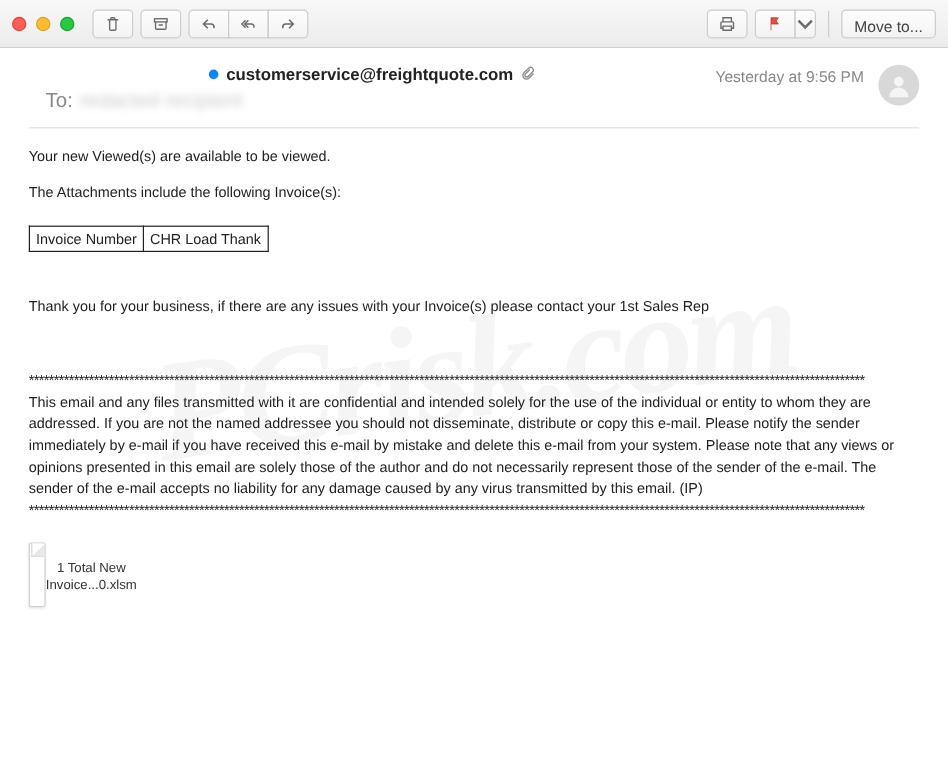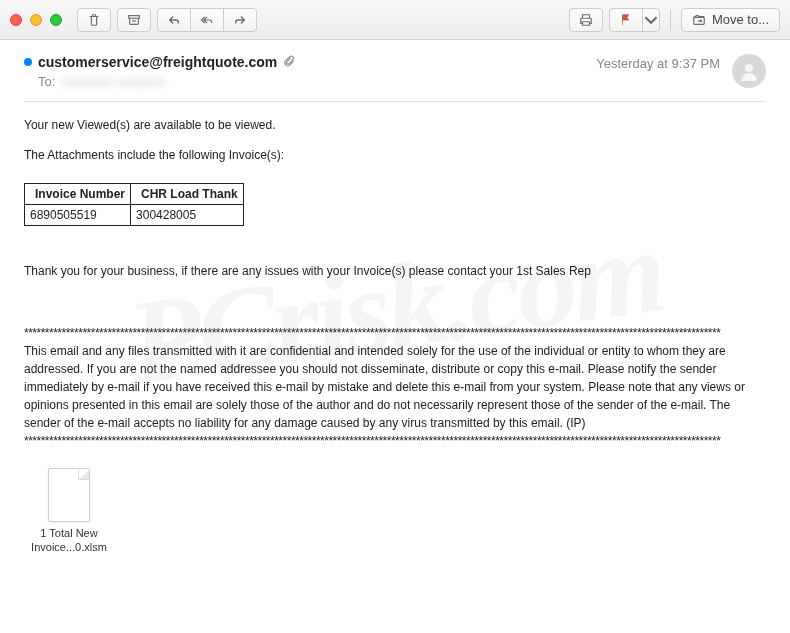--- a/index.html
+++ b/index.html
@@ -16,53 +16,53 @@
     
     .toolbar { display: flex; align-items: center; gap: 6px; flex: 1; }
     .tb-btn { height: 24px; min-width: 34px; background: linear-gradient(to bottom, #fdfdfd, #f3f3f3); border: 1px solid #ccc; border-radius: 4px; display: flex; align-items: center; justify-content: center; color: #666; cursor: pointer; font-size: 13px; }
     .tb-btn svg { width: 14px; height: 14px; }
     .tb-group { display: flex; }
     .tb-group .tb-btn { border-radius: 0; margin-left: -1px; }
     .tb-group .tb-btn:first-child { border-radius: 4px 0 0 4px; margin-left: 0; }
     .tb-group .tb-btn:last-child { border-radius: 0 4px 4px 0; }
     .tb-spacer { flex: 1; }
     .tb-divider { width: 1px; height: 22px; background: #ccc; margin: 0 4px; }
-    .tb-moveto { display: flex; align-items: center; gap: 6px; padding: 6px 10px; }
+    .tb-moveto { display: flex; align-items: center; gap: 6px; padding: 6px 10px; flex-direction: column; }
     .tb-moveto-text { font-size: 13px; color: #444; }
     
     .content { flex: 1; padding: 14px 24px; overflow: hidden; position: relative; }
     
     .header-row { display: flex; align-items: flex-start; }
     .header-left { flex: 1; }
-    .sender-line { display: flex; align-items: center; gap: 6px; }
+    .sender-line { display: flex; align-items: center; gap: 6px; justify-content: center; }
     .blue-dot { width: 8px; height: 8px; background: #0a84ff; border-radius: 50%; }
     .sender { font-size: 14px; font-weight: 600; color: #222; }
     .attach-icon { color: #888; font-size: 13px; }
     .subject { font-size: 13px; color: #444; margin-top: 4px; margin-left: 14px; }
-    .to-line { font-size: 13px; color: #888; margin-top: 4px; margin-left: 14px; display: flex; gap: 6px; }
+    .to-line { font-size: 17px; color: #888; margin-top: 4px; margin-left: 14px; display: flex; gap: 6px; }
     .to-val { color: #ccc; filter: blur(3px); }
     
     .timestamp { font-size: 13px; color: #888; margin-top: 2px; }
     .avatar { width: 34px; height: 34px; border-radius: 50%; background: #d8d8d8; margin-left: 12px; display: flex; align-items: center; justify-content: center; }
     .avatar svg { width: 24px; height: 24px; fill: #f5f5f5; }
     
     .divider { height: 1px; background: #e0e0e0; margin: 12px 0 14px 0; }
     
     .body { font-size: 12px; color: #222; line-height: 1.5; }
     .body p { margin-bottom: 12px; }
     .body .caption { margin-bottom: 19px; }
     
     .inv-table { border-collapse: collapse; margin-bottom: 36px; }
     .inv-table th, .inv-table td { border: 1px solid #222; padding: 1px 5px; font-size: 12px; text-align: left; font-weight: normal;}
-    .inv-table th { font-weight: bold; padding-left: 10px; }
+    .inv-table th { font-weight: normal; }
     
     .stars { font-size: 12px; color: #222; letter-spacing: -0.5px; white-space: nowrap; overflow: hidden; }
     
     .attach-area { margin-top: 18px; }
-    .attach-file { display: inline-flex; flex-direction: column; align-items: center; width: 90px; cursor: pointer; }
+    .attach-file { display: inline-flex; align-items: center; width: 90px; cursor: pointer; }
     .file-icon { width: 42px; height: 54px; background: #fff; border: 1px solid #d0d0d0; border-radius: 2px; position: relative; margin-bottom: 4px; box-shadow: 0 1px 2px rgba(0,0,0,0.08); }
     .file-icon::before { content: ""; position: absolute; top: 0; right: 0; width: 10px; height: 10px; background: linear-gradient(135deg, #fff 50%, #e8e8e8 50%); border-left: 1px solid #d8d8d8; border-bottom: 1px solid #d8d8d8; }
     .file-label { font-size: 11px; color: #333; text-align: center; line-height: 1.3; }
     
     .watermark { position: absolute; top: 45%; left: 50%; transform: translate(-50%, -50%) rotate(-8deg); font-size: 120px; font-weight: bold; font-style: italic; color: rgba(200,200,200,0.18); pointer-events: none; white-space: nowrap; z-index: 0; font-family: Georgia, serif; letter-spacing: -4px;}
     .body, .header-row, .attach-area { position: relative; z-index: 1; }
   </style>
 </head>
 <body>
 
@@ -152,44 +152,40 @@
             <svg width="12" height="12" viewBox="0 0 16 16" fill="none" stroke="#888" stroke-width="1.5">
                 <path d="M10 4l-5 5a2 2 0 002.8 2.8l5.5-5.5a3 3 0 00-4.2-4.2L3.5 7.6a4 4 0 005.7 5.7l5-5"></path>
               </svg>
           </span>
         </div>
         <div class="to-line">
           <span>To:</span>
           <span class="to-val">redacted recipient</span>
         </div>
       </div>
-      <div class="timestamp">Yesterday at 9:37 PM</div>
+      <div class="timestamp">Yesterday at 9:56 PM</div>
       <div class="avatar">
         <svg viewBox="0 0 24 24">
             <circle cx="12" cy="9" r="4"></circle>
             <path d="M4 22a8 8 0 0116 0z"></path>
           </svg>
       </div>
     </div>
 
     <div class="divider"></div>
 
     <div class="body">
       <p>Your new Viewed(s) are available to be viewed.</p>
       <p class="caption">The Attachments include the following Invoice(s):</p>
       <table class="inv-table">
         <tbody>
             <tr>
           <th>Invoice Number</th>
           <th>CHR Load Thank</th>
         </tr>
-        <tr>
-          <td>6890505519</td>
-          <td>300428005</td>
-        </tr>
       </tbody>
         </table>
       <p style="margin-bottom:44px">Thank you for your business, if there are any issues with your Invoice(s) please contact your 1st Sales Rep</p>
       <div class="stars">***********************************************************************************************************************************************************************</div>
       <p style="margin-bottom:0">This email and any files transmitted with it are confidential and intended solely for the use of the individual or entity to whom they are addressed. If you are not the named addressee you should not disseminate, distribute or copy this e-mail. Please notify the sender immediately by e-mail if you have received this e-mail by mistake and delete this e-mail from your system. Please note that any views or opinions presented in this email are solely those of the author and do not necessarily represent those of the sender of the e-mail. The sender of the e-mail accepts no liability for any damage caused by any virus transmitted by this email. (IP)</p>
       <div class="stars">***********************************************************************************************************************************************************************</div>
     </div>
 
     <div class="attach-area">
       <div class="attach-file">

